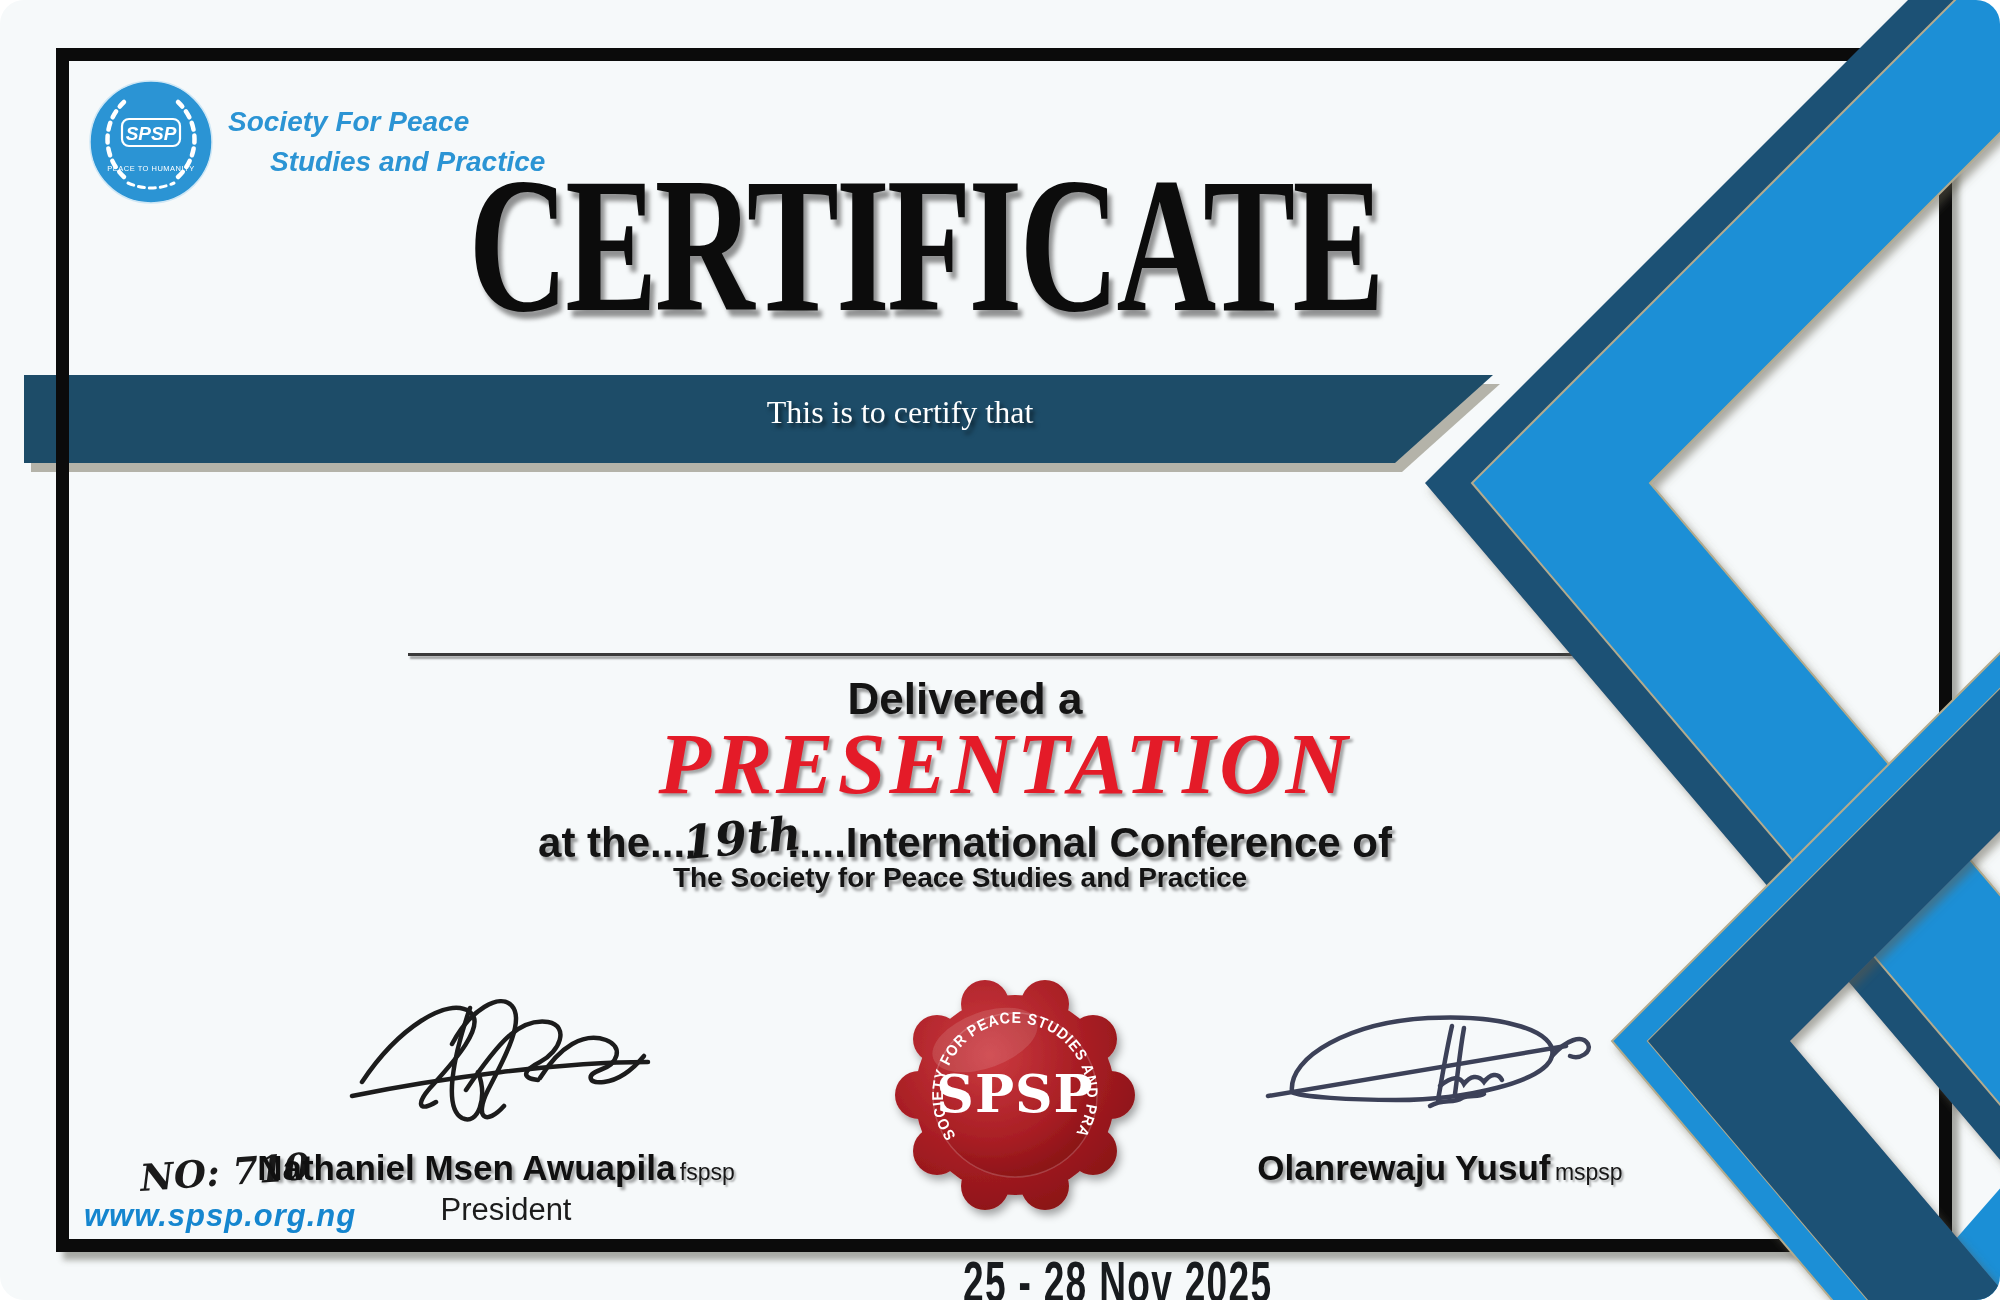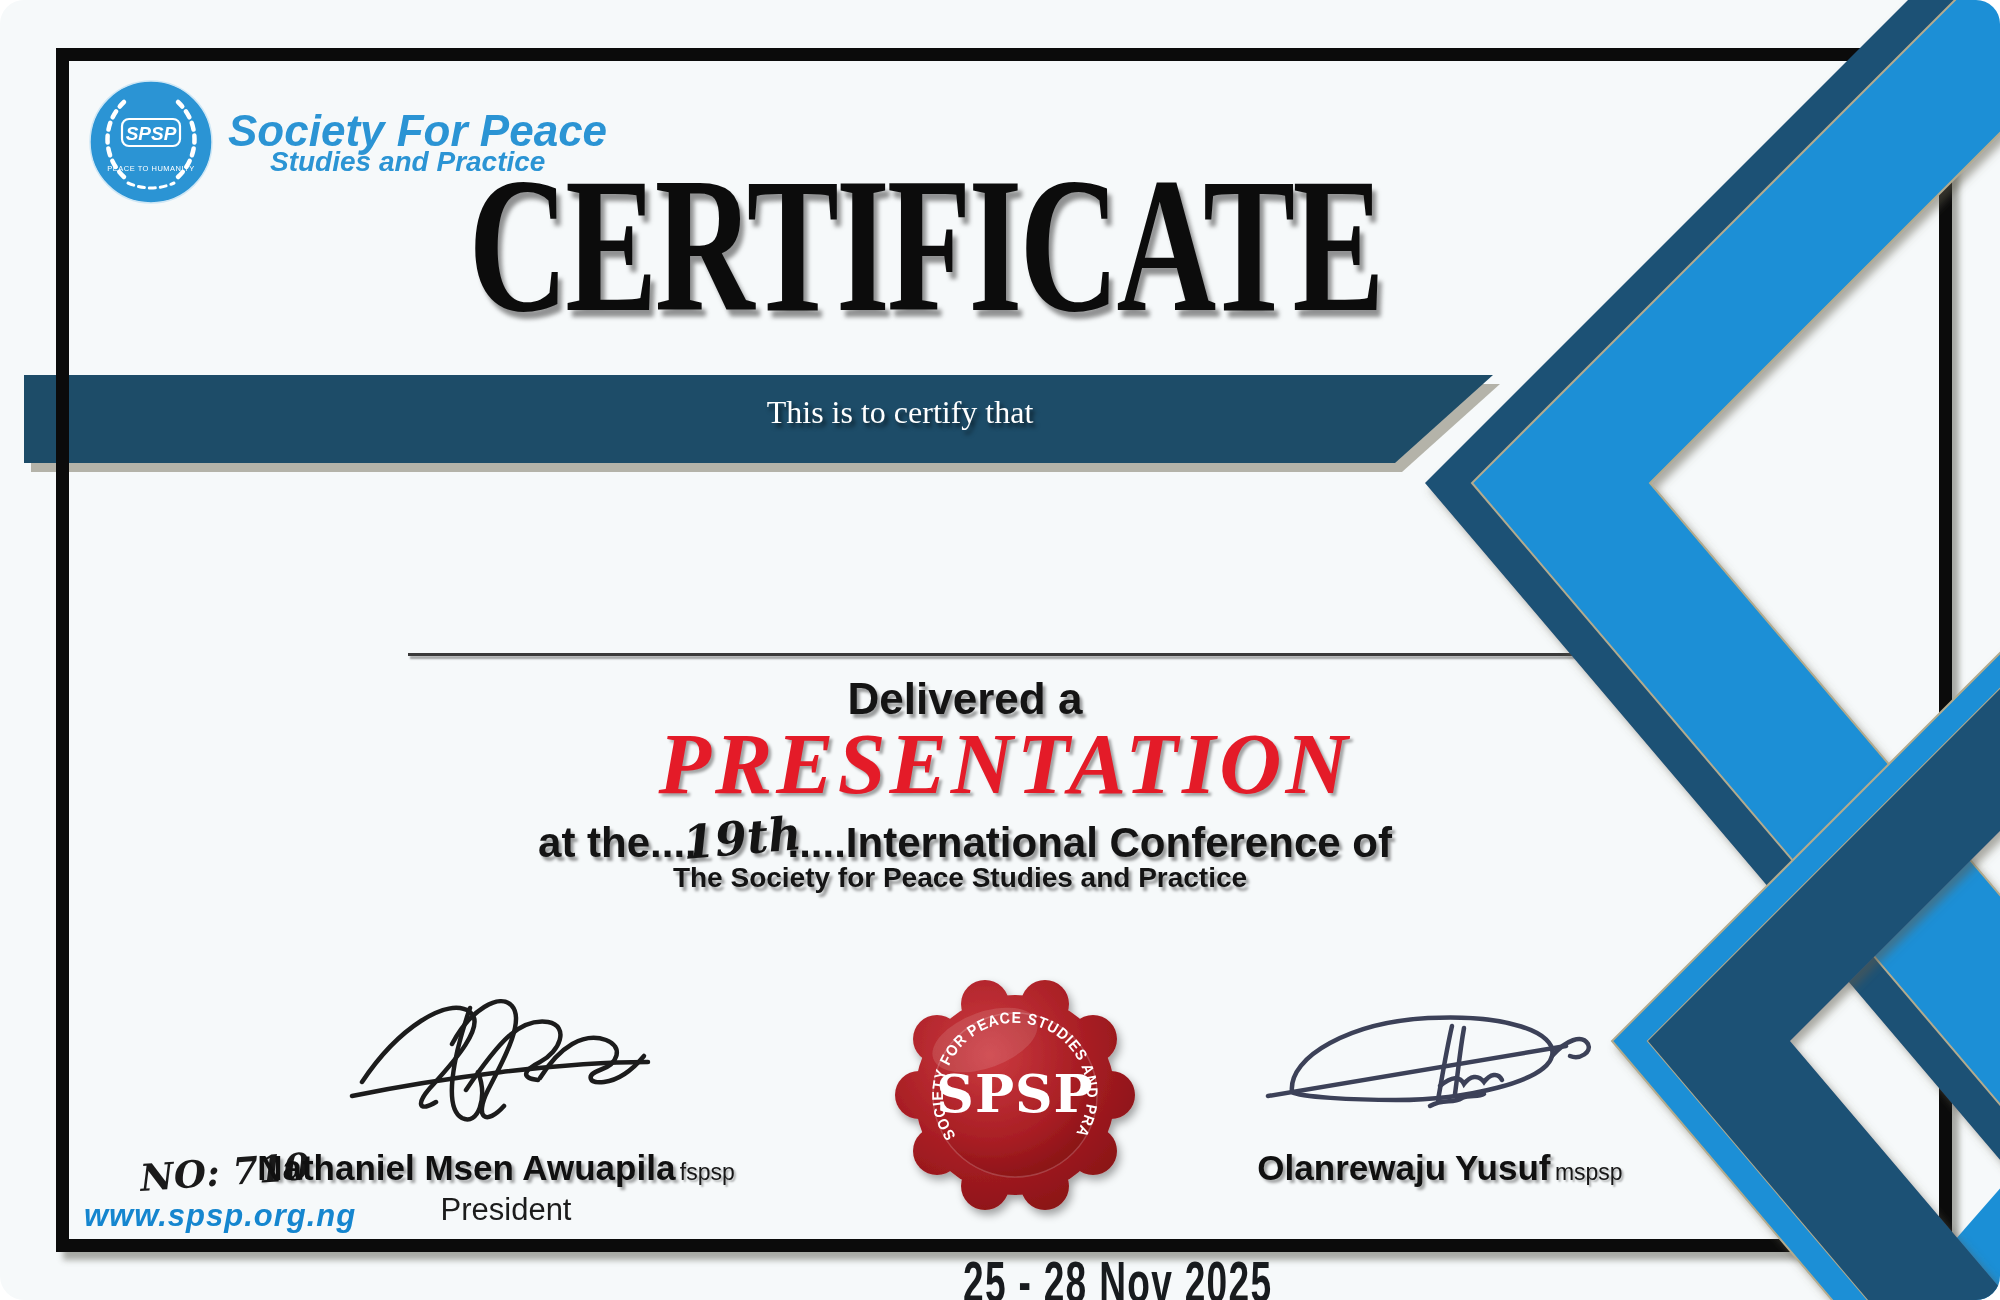--- a/index.html
+++ b/index.html
@@ -13,21 +13,21 @@
          background:var(--page_bg);font-family:"Liberation Sans",sans-serif;border-radius:24px;}
   .layer{position:absolute;inset:0;}
   .z1{z-index:1}.z2{z-index:2}.z3{z-index:3}.z4{z-index:4}
   svg{display:block}
   .abs{position:absolute}
 
   .frame{position:absolute;left:56px;top:48px;width:1896px;height:1204px;
          border:13px solid var(--frame_black);box-sizing:border-box;
          box-shadow:7px 8px 6px rgba(70,70,60,.45);}
 
-  .org1{left:228px;top:106px;font-size:44px;font-weight:bold;font-style:italic;color:var(--logo_blue);}
+  .org1{left:228px;top:106px;font-size:28px;font-weight:bold;font-style:italic;color:var(--logo_blue);}
   .org2{left:246px;top:146px;font-size:28px;font-weight:bold;font-style:italic;color:var(--logo_blue);margin-left:24px;}
 
   .title{left:330px;top:150px;width:1653px;text-align:center;line-height:1;
          font-family:"Liberation Serif",serif;font-weight:bold;font-size:192px;
          letter-spacing:-4px;color:#0c0c0c;transform:scaleX(.72);transform-origin:left center;
          text-shadow:6px 7px 5px rgba(60,60,60,.55);white-space:nowrap;}
 
   .banner-text{left:400px;top:394px;width:1000px;text-align:center;
          font-family:"Liberation Serif",serif;font-size:32px;color:#fff;
          text-shadow:3px 4px 4px rgba(0,0,0,.6);}

